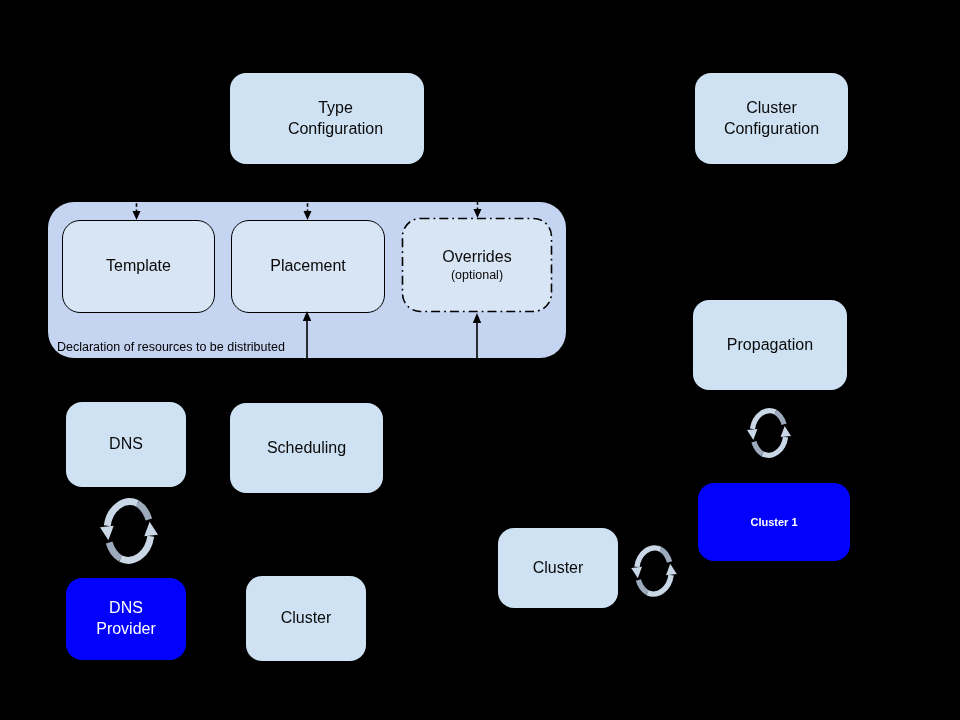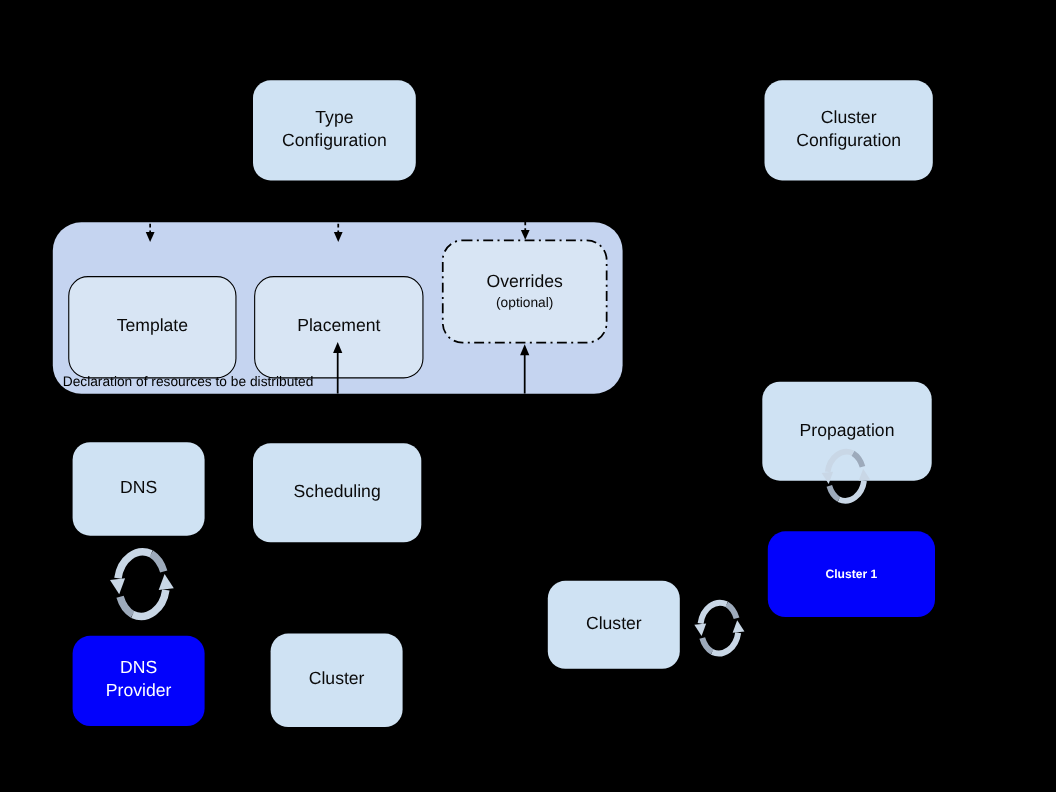--- a/index.html
+++ b/index.html
@@ -10,36 +10,36 @@
   }
   .box{
     position:absolute;display:flex;flex-direction:column;align-items:center;justify-content:center;
     text-align:center;white-space:pre-line;font-size:16px;line-height:1.3;color:#0a0a0a;
     border-radius:16px;background:var(--box-light,#cfe2f3);
   }
   .container-box{
     position:absolute;left:48px;top:202px;width:518px;height:156px;
     background:var(--container-fill,#c5d4f0);border-radius:26px;
   }
-  .inner{background:var(--inner-fill,#d8e5f4);border:1.4px solid var(--connector,#000);border-radius:18px;margin-top:31px;}
-  .type-config{left:230px;top:73px;width:148px;height:91px;}
+  .inner{background:var(--inner-fill,#d8e5f4);border:1.4px solid var(--connector,#000);border-radius:18px;}
+  .type-config{left:230px;top:73px;width:177px;height:91px;padding-left:17px;}
   .cluster-config{left:695px;top:73px;width:153px;height:91px;}
   .template{left:62px;top:220px;width:151px;height:91px;}
   .placement{left:231px;top:220px;width:152px;height:91px;}
   .overrides{left:401px;top:217px;width:152px;height:96px;background:transparent;border:none;}
   .overrides .ovr-border{position:absolute;left:0;top:0;}
   .overrides .lbl{position:relative;}
   .sub{font-size:12.5px;line-height:1.15;}
   .caption{
     position:absolute;left:57px;top:340px;font-size:12.5px;color:var(--connector,#000);
     font-family:"Liberation Sans", sans-serif;
   }
   .dns{left:66px;top:402px;width:120px;height:85px;}
   .scheduling{left:230px;top:403px;width:153px;height:90px;}
-  .propagation{left:693px;top:300px;width:154px;height:90px;margin-top:47px;}
+  .propagation{left:693px;top:300px;width:154px;height:90px;}
   .status{left:498px;top:528px;width:120px;height:80px;}
   .policy{left:246px;top:576px;width:120px;height:85px;}
   .blue-box{background:var(--cluster-blue,#0000fb);color:var(--text-light,#fff);}
   .dns-provider{left:66px;top:578px;width:120px;height:82px;}
   .cluster-1{left:698px;top:483px;width:152px;height:78px;font-weight:bold;font-size:11px;}
   .cluster-n{left:698px;top:585px;width:152px;height:90px;font-weight:bold;font-size:16.5px;}
   svg{position:absolute;display:block;}
   .arrow-line{stroke:var(--connector,#000);stroke-width:1.6;fill:none;}
   .arrow-head{fill:var(--connector,#000);stroke:none;}
   .dashline{stroke-dasharray:3.5 2.8;}

